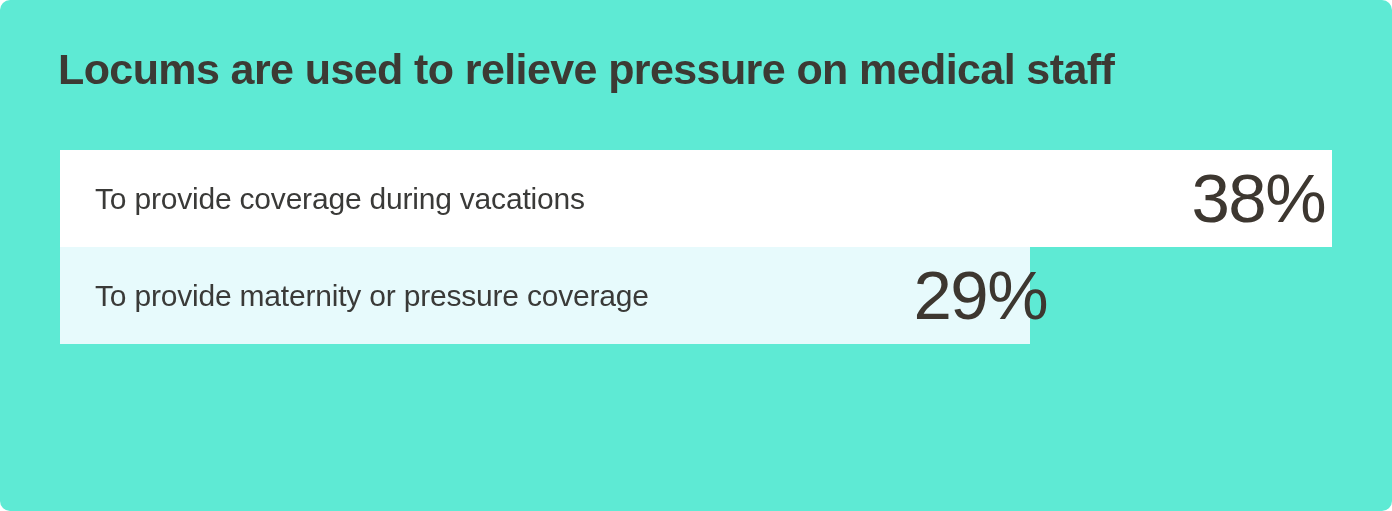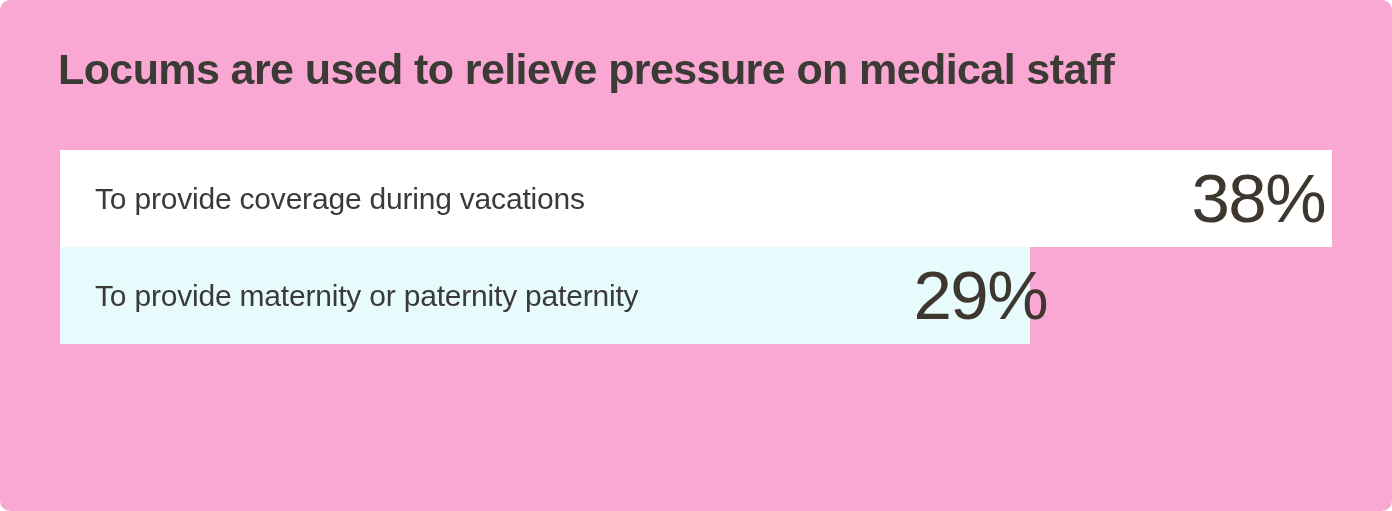--- a/index.html
+++ b/index.html
@@ -100,37 +100,37 @@
   }
 
   
   .bar-value.outside .pad {
     padding-left: 18px;
   }
 </style>
 </head>
 <body>
 
-<div id="canvas" style="background: #f9a8d4;">
+<div id="canvas" style="background: #5eead4;">
 
   <div id="chart-title">Locums are used to relieve pressure on medical staff</div>
 
   <div id="bars">
 
     <div class="bar-row">
       <div class="bar-fill" style="width: 1272px; background: rgb(255, 255, 255);"></div>
       <div class="bar-label">To provide coverage during vacations</div>
       <div class="bar-value inside" style="left: 1272px;">
           <span class="pad">38%</span>
         </div>
     </div>
 
     <div class="bar-row">
       <div class="bar-fill" style="width: 970px; background: rgb(231, 250, 252);"></div>
-      <div class="bar-label">To provide maternity or paternity paternity</div>
+      <div class="bar-label">To provide maternity or pressure coverage</div>
       <div class="bar-value inside" style="left: 970px; margin-left: 24px;">
           <span class="pad">29%</span>
         </div>
     </div>
 
 
   </div>
 </div>
 
 </body></html>

